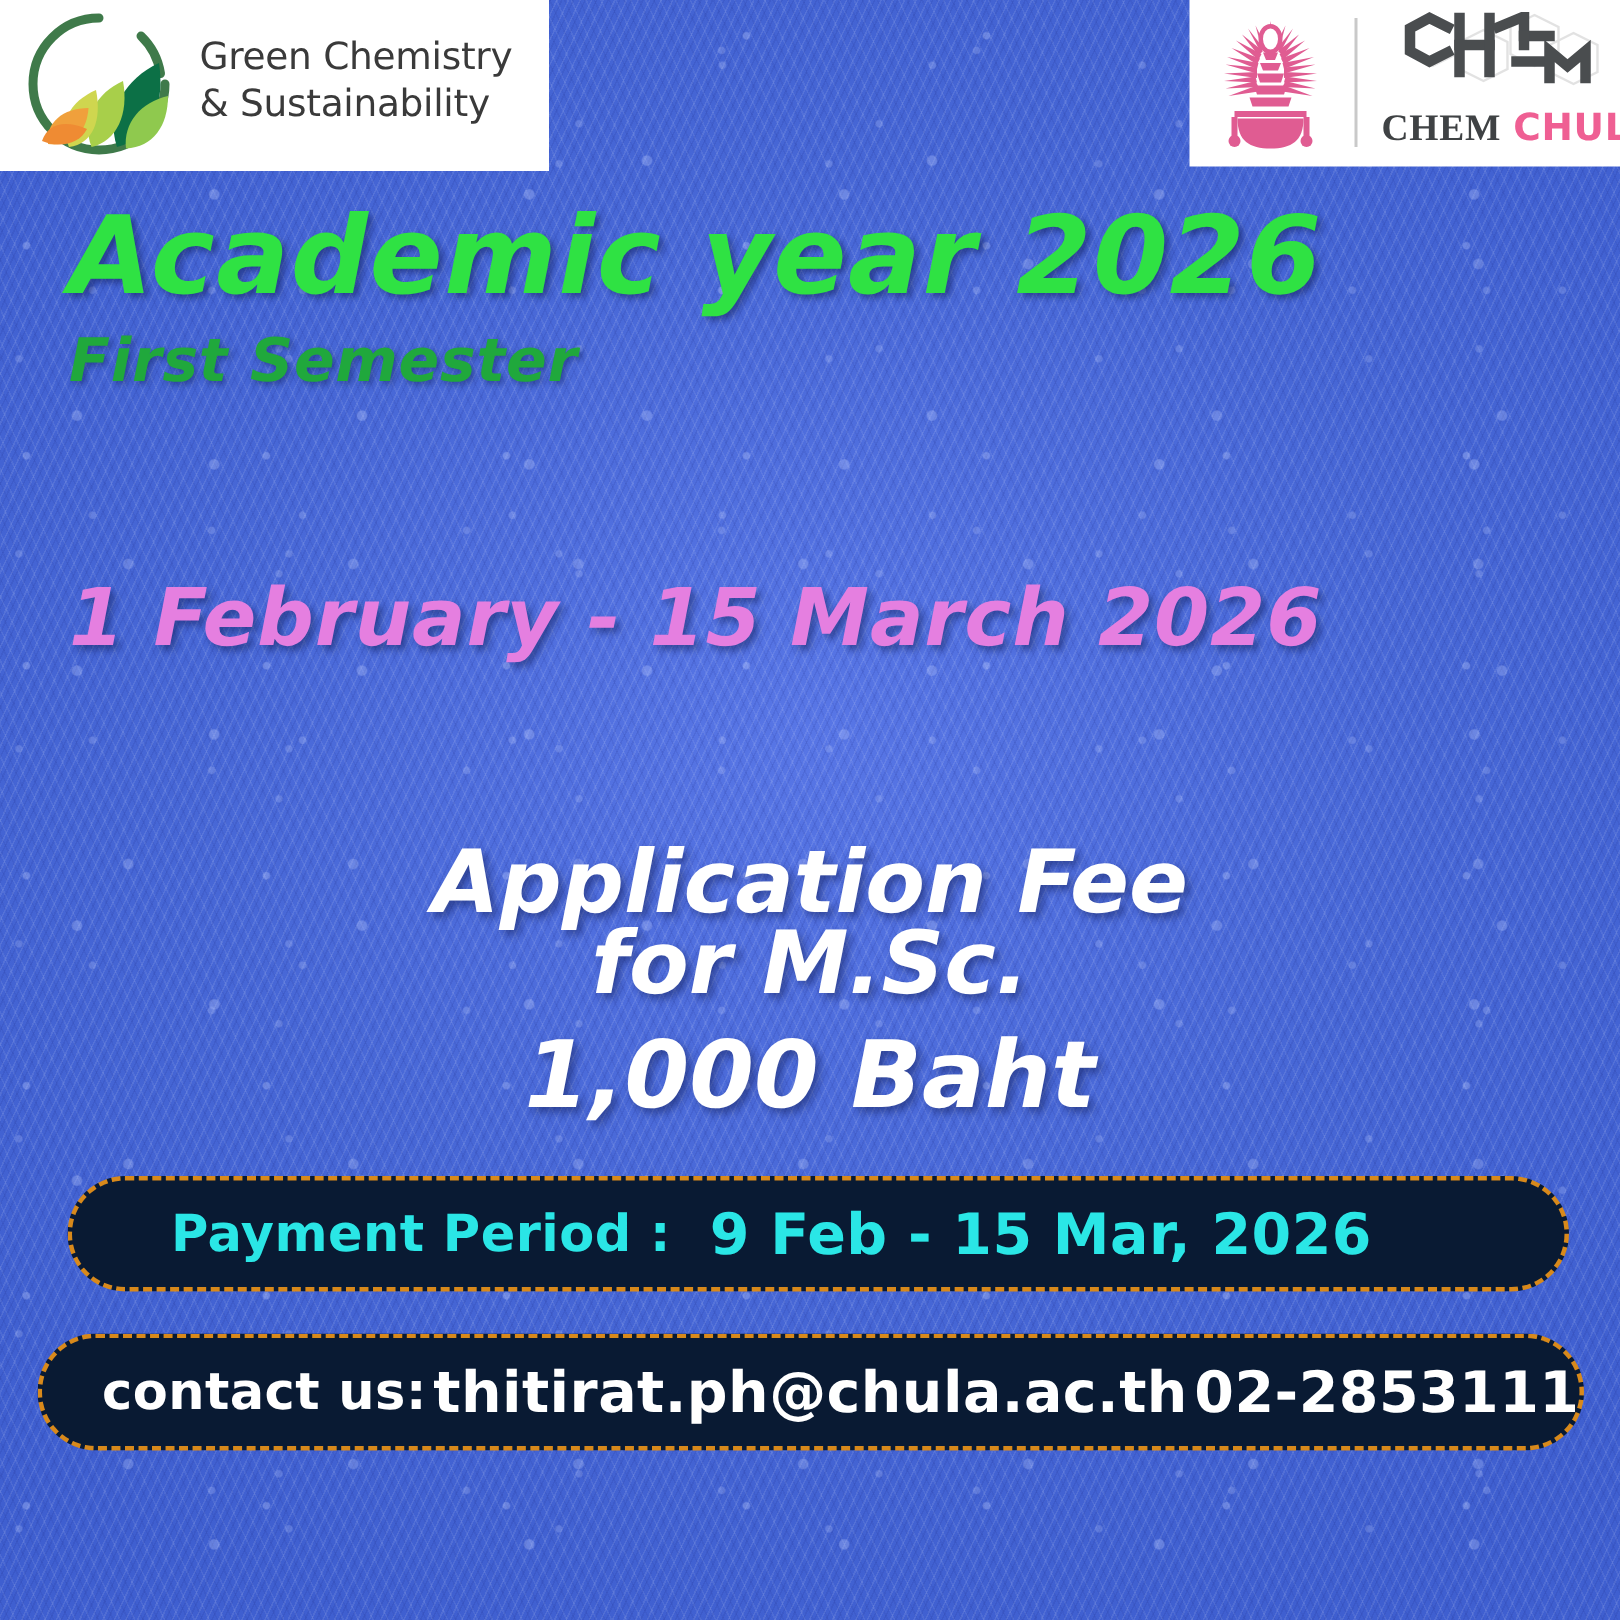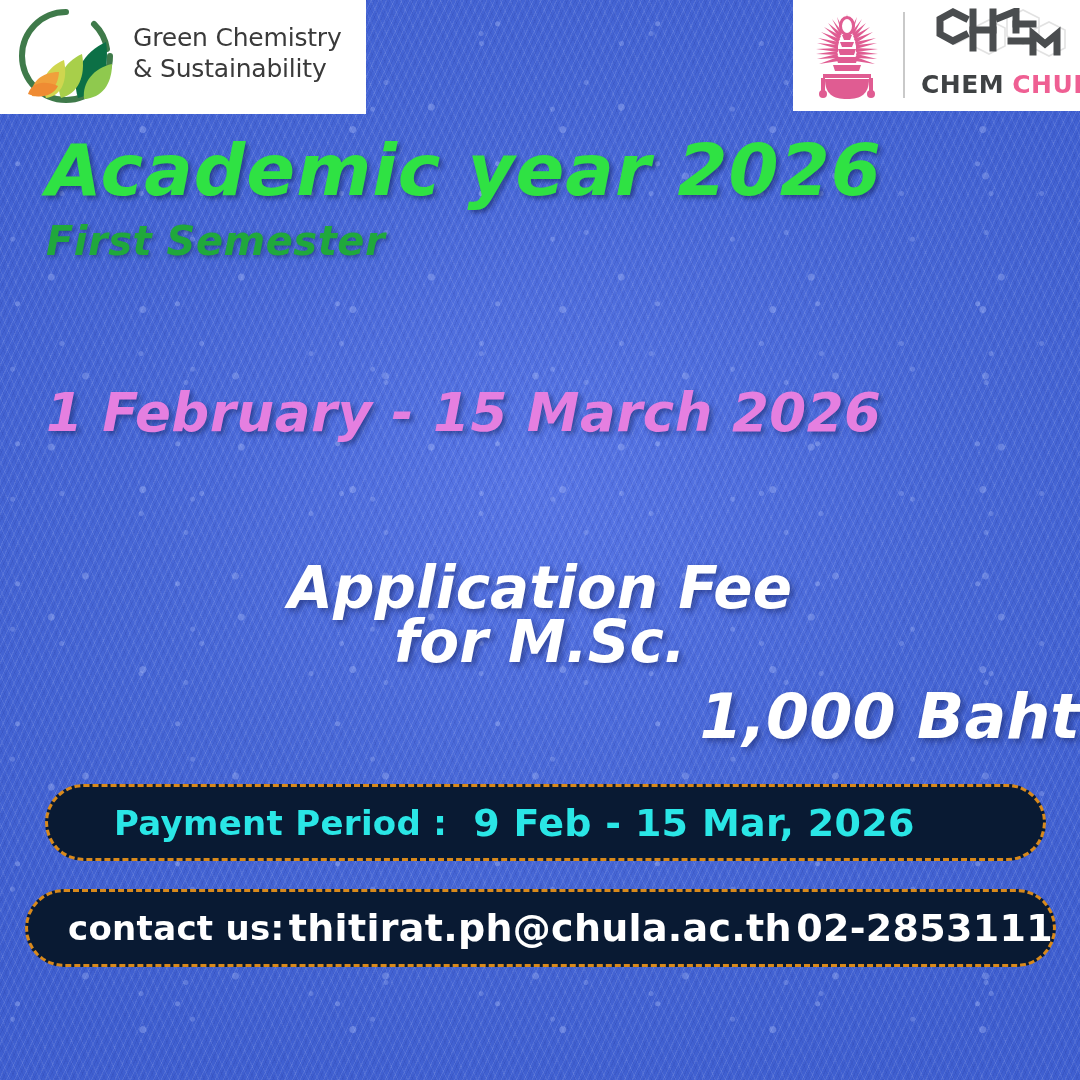--- a/index.html
+++ b/index.html
@@ -95,21 +95,21 @@
     position: absolute;
     left: 128px; top: 70px;
     width: 152px;
     text-align: center;
     font-size: 25px;
     font-weight: bold;
     font-family: "DejaVu Sans", sans-serif;
     letter-spacing: .5px;
     white-space: nowrap;
   }
-  .cc-chem  { color: #3f4244; }
+  .cc-chem  { color: #3f4244; font-family: Liberation Serif, serif; }
   .cc-chula { color: #ef5f93; }
 
   
   .line { position: absolute; width: 100%; text-align: left; white-space: nowrap; margin-left: 46px; }
 
   #academic-year {
     top: 128px;
     font-size: 72px;
     font-weight: bold;
     font-style: italic;
@@ -155,21 +155,21 @@
     text-align: center;
     white-space: nowrap;
     color: #ffffff;
     font-weight: bold;
     font-style: italic;
     font-family: "DejaVu Sans", sans-serif;
     text-shadow: 3px 3px 6px rgba(10,20,70,.45);
   }
   #fee-line-1 { top: 554px; font-size: 58px; }
   #fee-line-2 { top: 608px; font-size: 58px; }
-  #fee-line-3 { top: 680px; font-size: 62px; text-align: right; }
+  #fee-line-3 { top: 680px; font-size: 62px; }
 
   
   .pill {
     position: absolute;
     background: #091a33;
     border: 3px dashed #d8891b;
     border-radius: 44px;
     display: flex;
     align-items: center;
     box-sizing: border-box;

